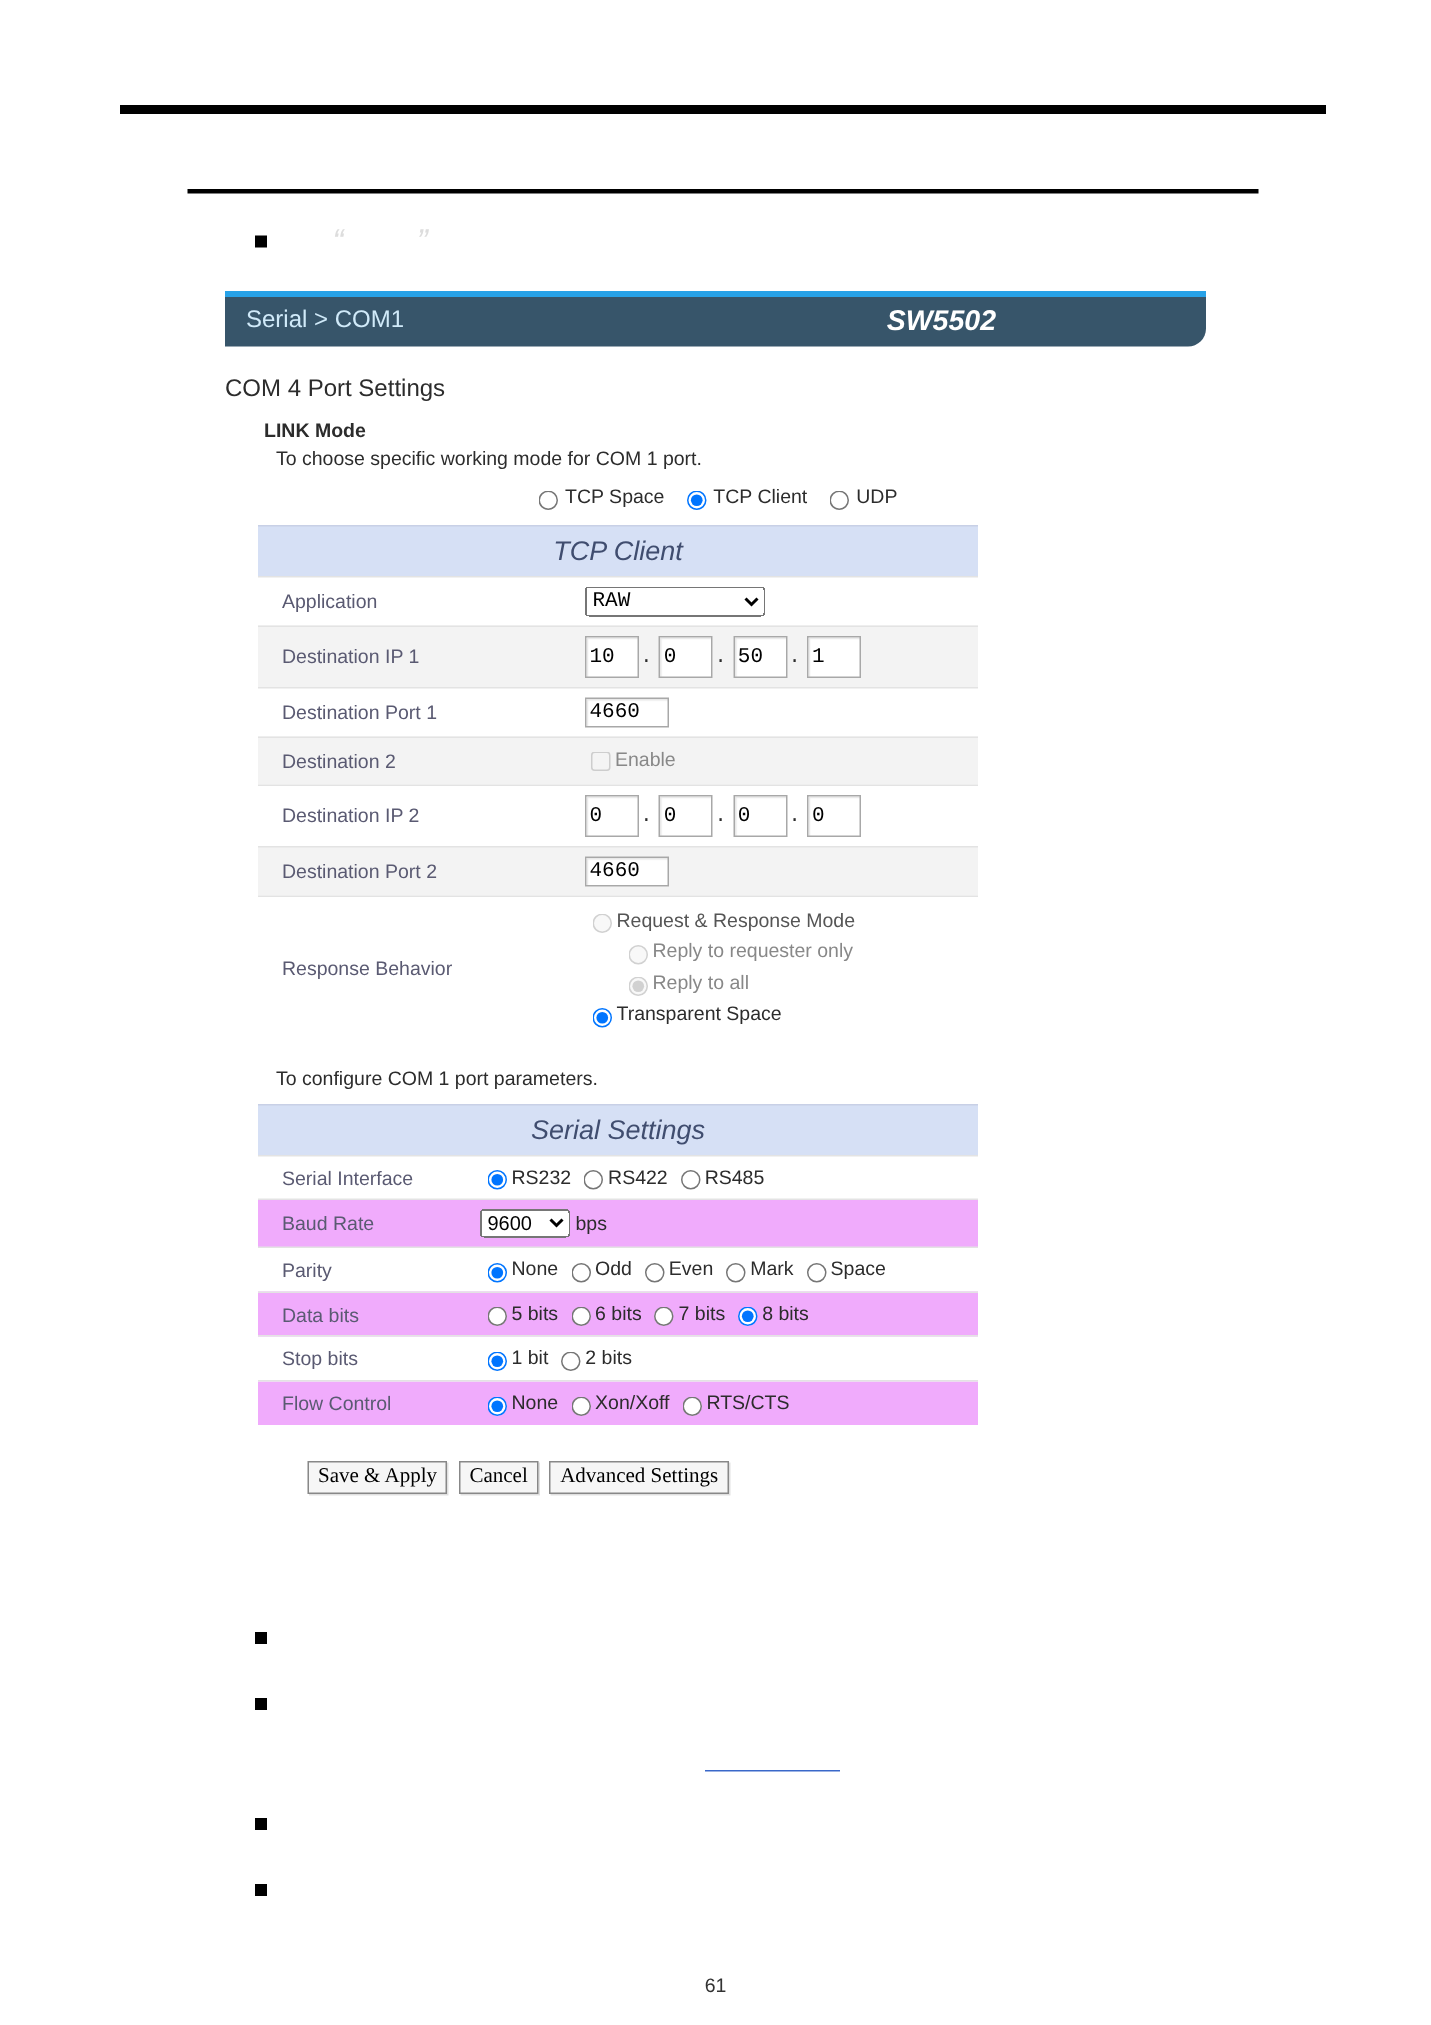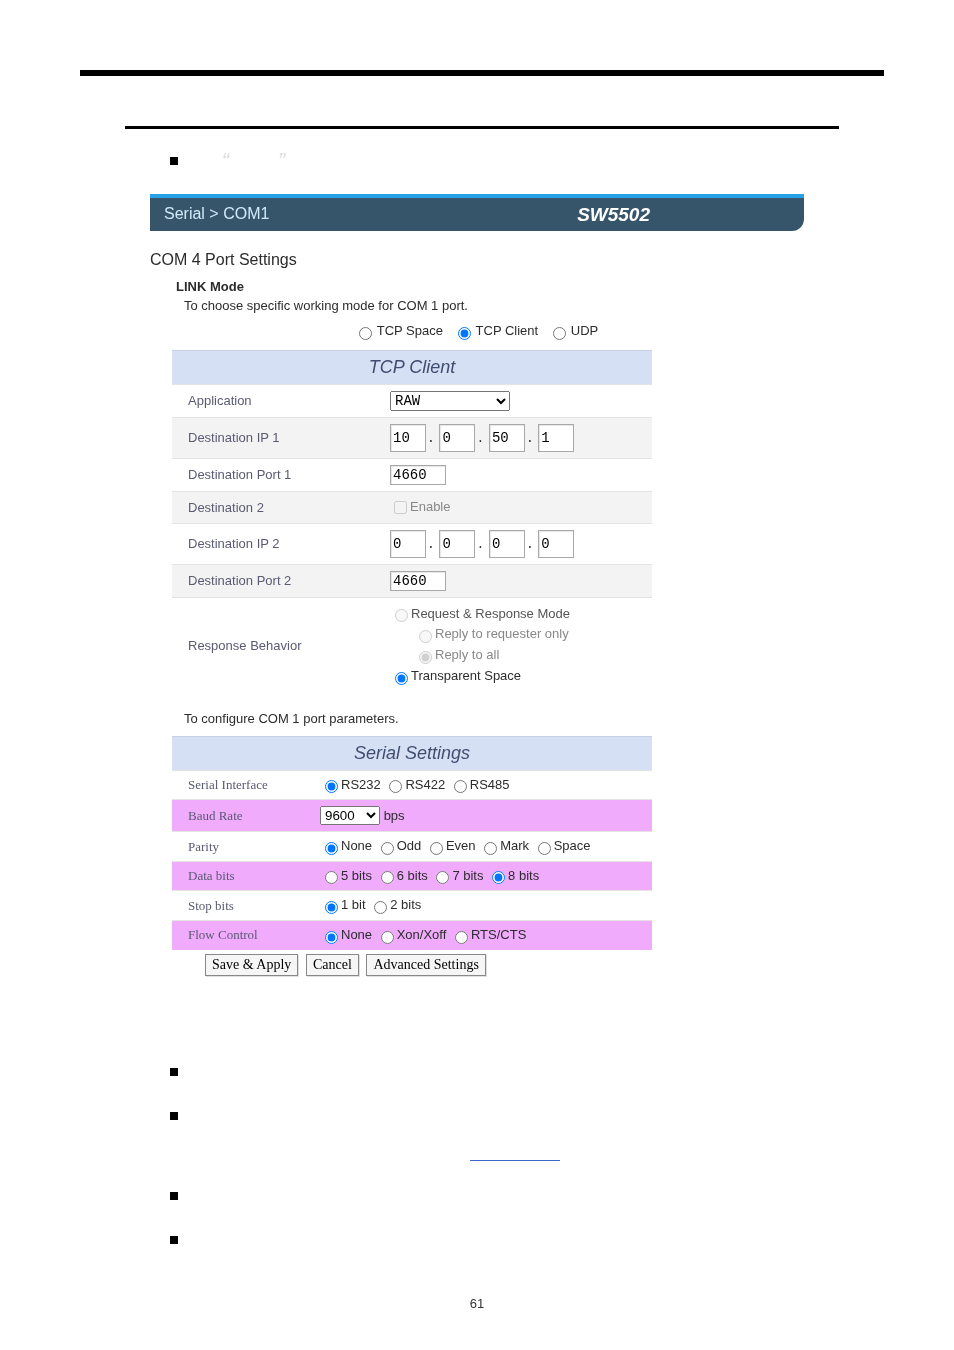--- a/index.html
+++ b/index.html
@@ -63,21 +63,21 @@
     padding: 7px 14px 8px;
     position: relative;
     font-family: Arial;
   }
   .header-bar .crumb {
     color: #d0eaf9;
     font-size: 16px;
   }
   .header-bar .model {
     position: absolute;
-    right: 154px;
+    right: 140px;
     top: 6px;
     font-style: italic;
     font-weight: bold;
     font-size: 19px;
   }
   .content {
     margin: 20px 150px 0 150px;
     color: #2c2c2c;
   }
   .sec-title {
@@ -175,26 +175,25 @@
     border-top: 1px solid #c8d0e6;
   }
   .tbl2 td {
     border-top: 1px solid #e3e3e3;
     padding: 6px 6px;
   }
   .tbl2 td.label {
     width: 120px;
     color: #5a5a72;
     padding-left: 16px;
-    font-family: Liberation Serif, serif;
   }
   .tbl2 tr.alt td { background: #f0abfc; }
 
   .btn-row {
-    margin: 4px 0 0 22px;
+    margin: 24px 0 0 22px;
     padding-left: 33px;
   }
   .btn {
     font-family: "Times New Roman", serif;
     font-size: 14px;
     border: 1px solid #888;
     background: #f6f6f6;
     padding: 2px 6px;
     margin-right: 4px;
     box-shadow: 1px 1px 0 rgba(0,0,0,0.12);

